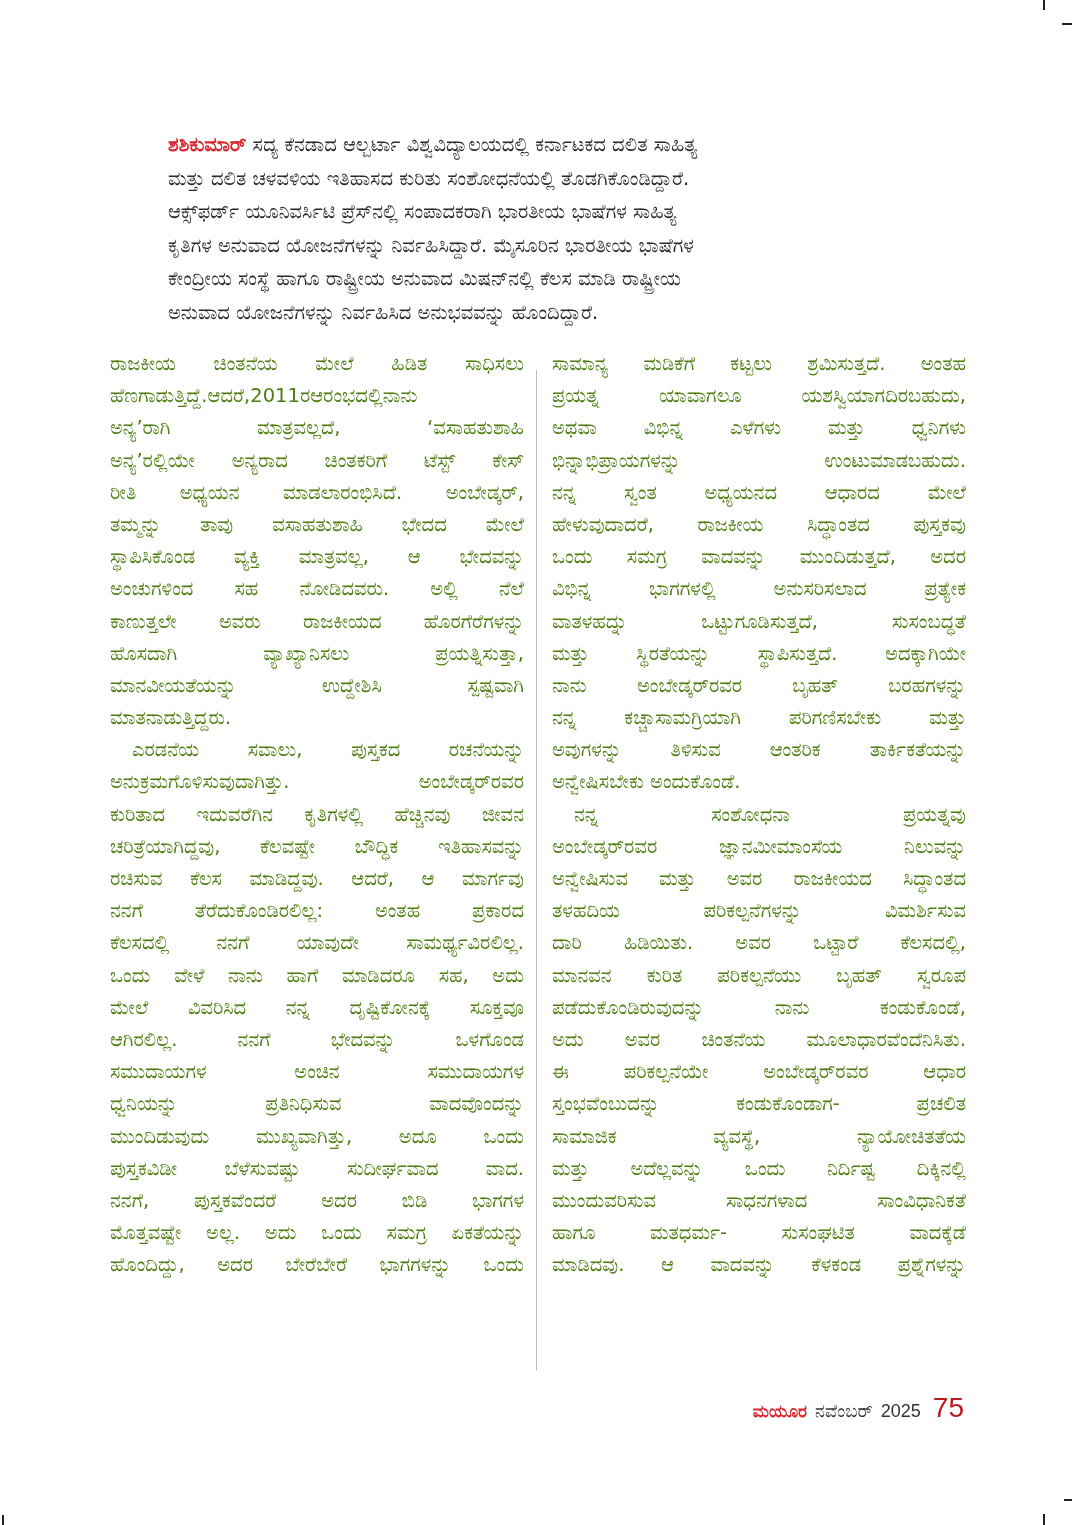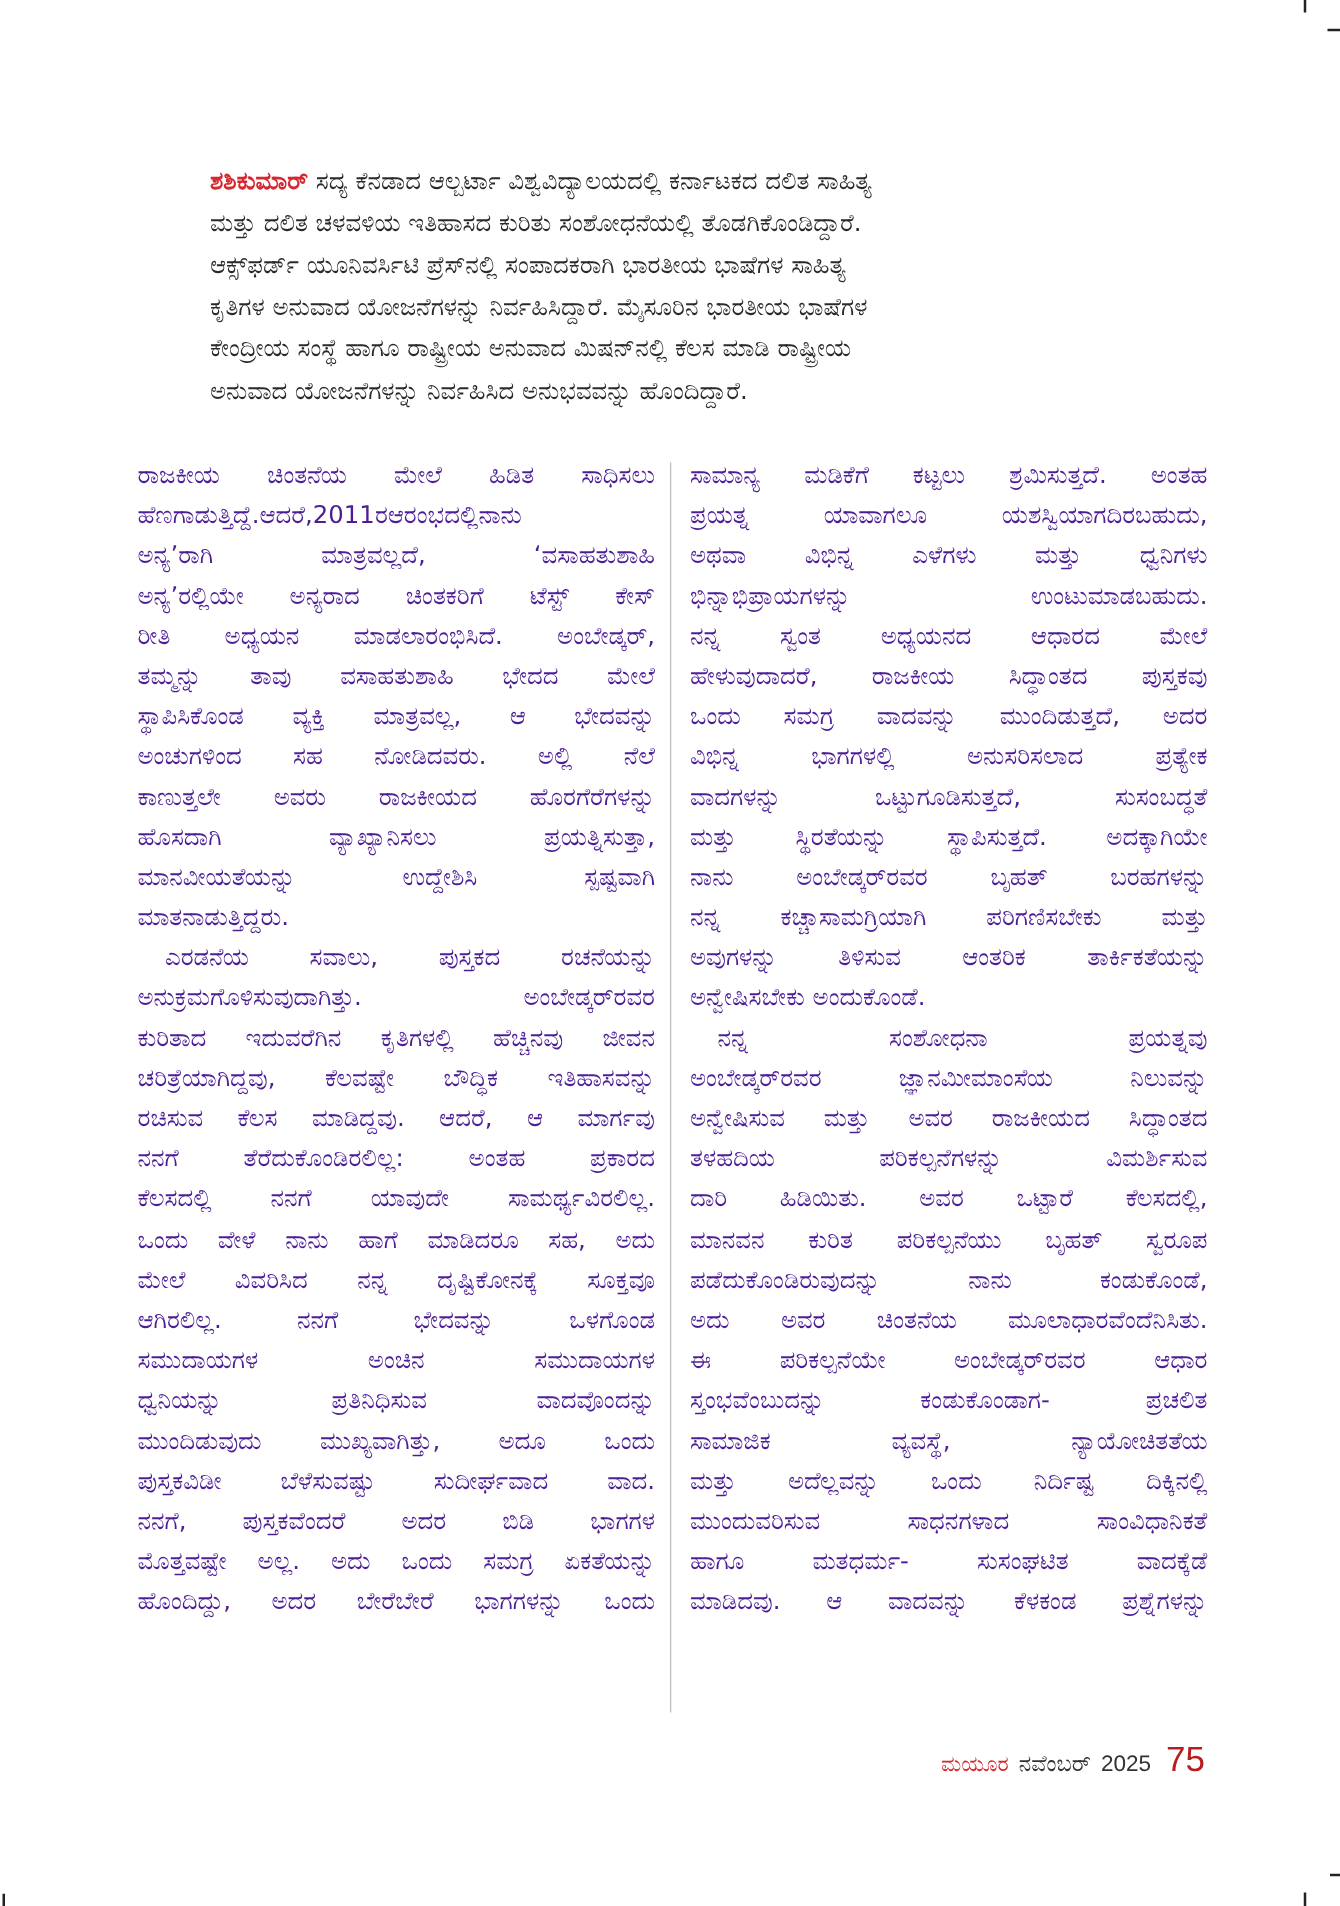--- a/index.html
+++ b/index.html
@@ -9,40 +9,40 @@
       color: #222222;
     }
     .crop-mark { position: absolute; background: #222; }
     .bio {
       position: absolute; left: 168px; top: 128px; width: 745px;
       font-size: 19.5px; line-height: 33.5px; color: #2a2a2a;
     }
     .bio .line { white-space: nowrap; }
     .bio .author { color: #d6282e; font-weight: bold; }
     .col {
-      position: absolute; top: 364px; width: 414px;
-      font-size: 19.5px; line-height: 32.2px; color: #4c1d95;
+      position: absolute; top: 348px; width: 414px;
+      font-size: 19.5px; line-height: 32.2px; color: #4d7c0f;
     }
     .col-left { left: 110px; }
     .col-right { left: 552px; }
     .col .line {
       display: block; white-space: nowrap; overflow: hidden;
       text-align: justify; text-align-last: justify; height: 32.2px;
     }
     .col .line.last { text-align-last: left; }
     .col .line.indent { text-indent: 22px; }
     .col-rule {
       position: absolute; left: 536px; top: 370px; width: 1px; height: 1000px;
       background: #bdbdbd;
     }
     .footer {
       position: absolute; right: 108px; top: 1392px;
       display: flex; align-items: baseline; gap: 8px;
     }
-    .footer .brand { color: #d6282e; font-weight: normal; font-size: 17px; }
+    .footer .brand { color: #d6282e; font-weight: bold; font-size: 17px; }
     .footer .month { font-size: 18px; color: #333; }
     .footer .year { font-family: "Liberation Sans", sans-serif; font-size: 18px; color: #333; text-align: right; }
     .footer .page { font-family: "Liberation Sans", sans-serif; font-size: 28px; color: #b91c1c; margin-left: 4px; }
   </style>
 </head>
 <body>
 
 <div class="crop-mark" style="left:1043px;top:0;width:2px;height:10px;"></div>
 <div class="crop-mark" style="left:1062px;top:23px;width:10px;height:2px;"></div>
 <div class="crop-mark" style="left:2px;top:1515px;width:2px;height:10px;"></div>
@@ -94,21 +94,21 @@
 
 <div class="col col-right">
   <span class="line">ಸಾಮಾನ್ಯ ಮಡಿಕೆಗೆ ಕಟ್ಟಲು ಶ್ರಮಿಸುತ್ತದೆ. ಅಂತಹ</span>
   <span class="line">ಪ್ರಯತ್ನ ಯಾವಾಗಲೂ ಯಶಸ್ವಿಯಾಗದಿರಬಹುದು,</span>
   <span class="line">ಅಥವಾ ವಿಭಿನ್ನ ಎಳೆಗಳು ಮತ್ತು ಧ್ವನಿಗಳು</span>
   <span class="line">ಭಿನ್ನಾಭಿಪ್ರಾಯಗಳನ್ನು ಉಂಟುಮಾಡಬಹುದು.</span>
   <span class="line">ನನ್ನ ಸ್ವಂತ ಅಧ್ಯಯನದ ಆಧಾರದ ಮೇಲೆ</span>
   <span class="line">ಹೇಳುವುದಾದರೆ, ರಾಜಕೀಯ ಸಿದ್ಧಾಂತದ ಪುಸ್ತಕವು</span>
   <span class="line">ಒಂದು ಸಮಗ್ರ ವಾದವನ್ನು ಮುಂದಿಡುತ್ತದೆ, ಅದರ</span>
   <span class="line">ವಿಭಿನ್ನ ಭಾಗಗಳಲ್ಲಿ ಅನುಸರಿಸಲಾದ ಪ್ರತ್ಯೇಕ</span>
-  <span class="line">ವಾದಗಳನ್ನು ಒಟ್ಟುಗೂಡಿಸುತ್ತದೆ, ಸುಸಂಬದ್ಧತೆ</span>
+  <span class="line">ವಾತಳಹದ್ನು ಒಟ್ಟುಗೂಡಿಸುತ್ತದೆ, ಸುಸಂಬದ್ಧತೆ</span>
   <span class="line">ಮತ್ತು ಸ್ಥಿರತೆಯನ್ನು ಸ್ಥಾಪಿಸುತ್ತದೆ. ಅದಕ್ಕಾಗಿಯೇ</span>
   <span class="line">ನಾನು ಅಂಬೇಡ್ಕರ್‌ರವರ ಬೃಹತ್ ಬರಹಗಳನ್ನು</span>
   <span class="line">ನನ್ನ ಕಚ್ಚಾಸಾಮಗ್ರಿಯಾಗಿ ಪರಿಗಣಿಸಬೇಕು ಮತ್ತು</span>
   <span class="line">ಅವುಗಳನ್ನು ತಿಳಿಸುವ ಆಂತರಿಕ ತಾರ್ಕಿಕತೆಯನ್ನು</span>
   <span class="line last">ಅನ್ವೇಷಿಸಬೇಕು ಅಂದುಕೊಂಡೆ.</span>
   <span class="line indent">ನನ್ನ ಸಂಶೋಧನಾ ಪ್ರಯತ್ನವು</span>
   <span class="line">ಅಂಬೇಡ್ಕರ್‌ರವರ ಜ್ಞಾನಮೀಮಾಂಸೆಯ ನಿಲುವನ್ನು</span>
   <span class="line">ಅನ್ವೇಷಿಸುವ ಮತ್ತು ಅವರ ರಾಜಕೀಯದ ಸಿದ್ಧಾಂತದ</span>
   <span class="line">ತಳಹದಿಯ ಪರಿಕಲ್ಪನೆಗಳನ್ನು ವಿಮರ್ಶಿಸುವ</span>
   <span class="line">ದಾರಿ ಹಿಡಿಯಿತು. ಅವರ ಒಟ್ಟಾರೆ ಕೆಲಸದಲ್ಲಿ,</span>

